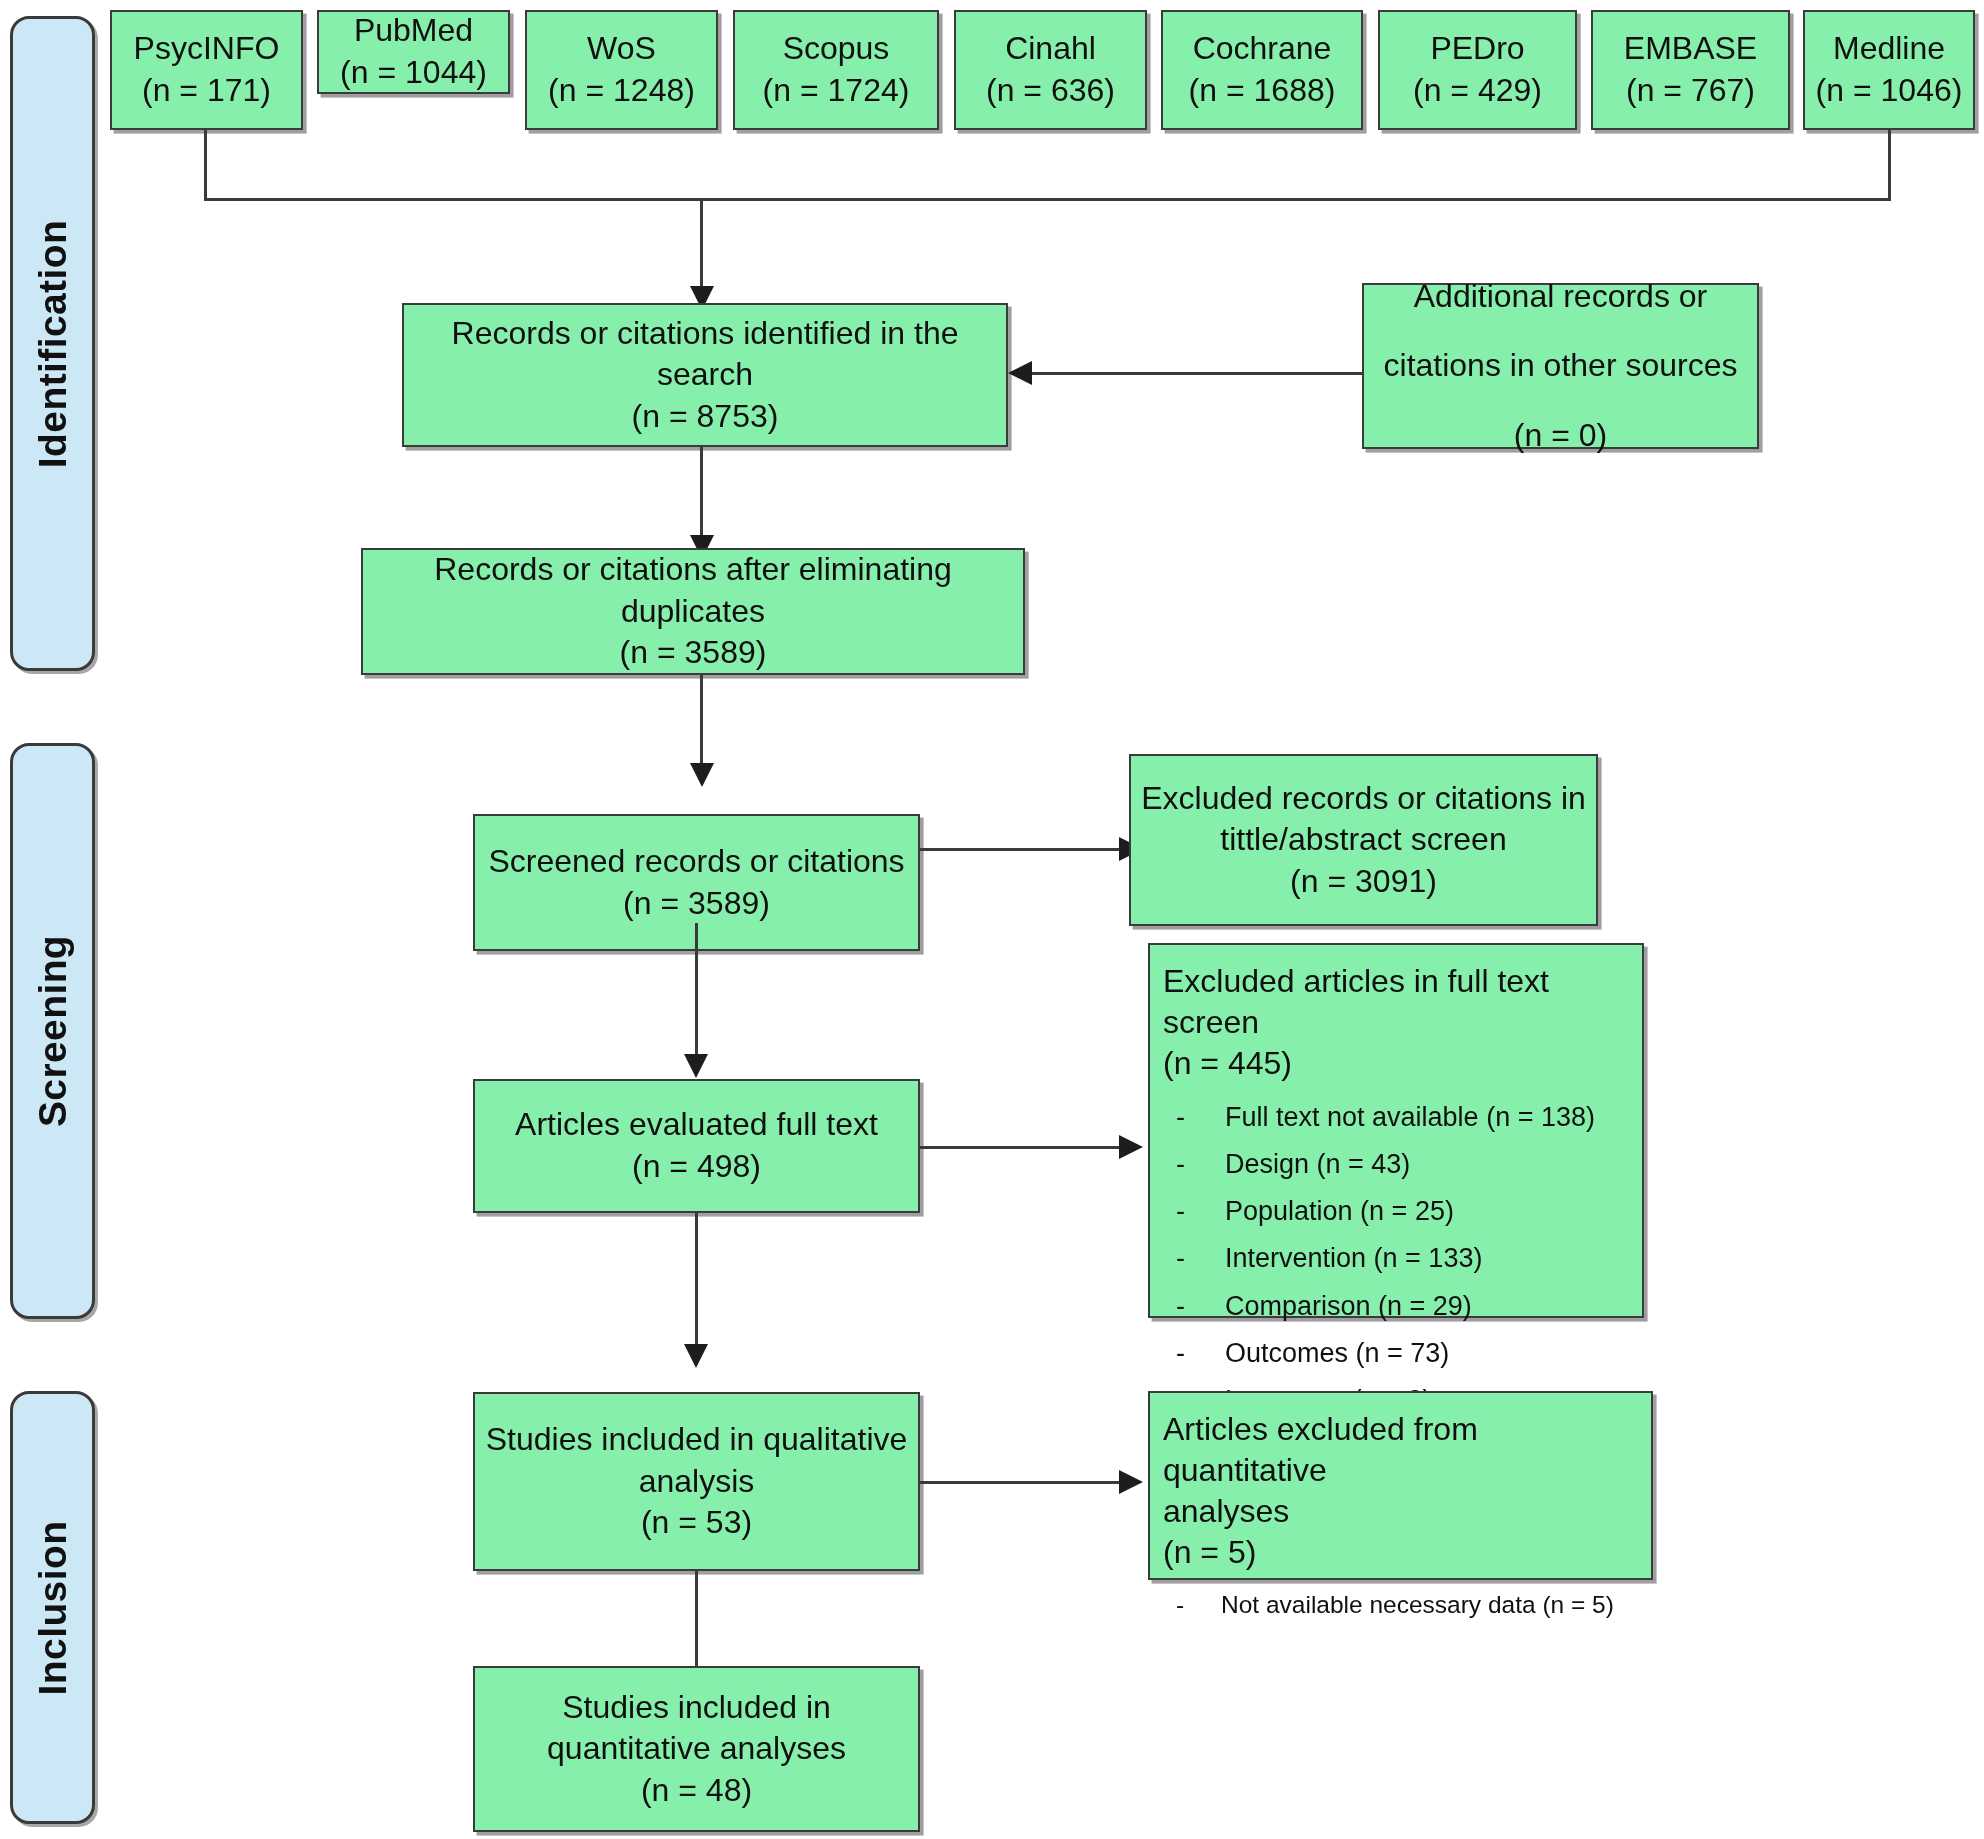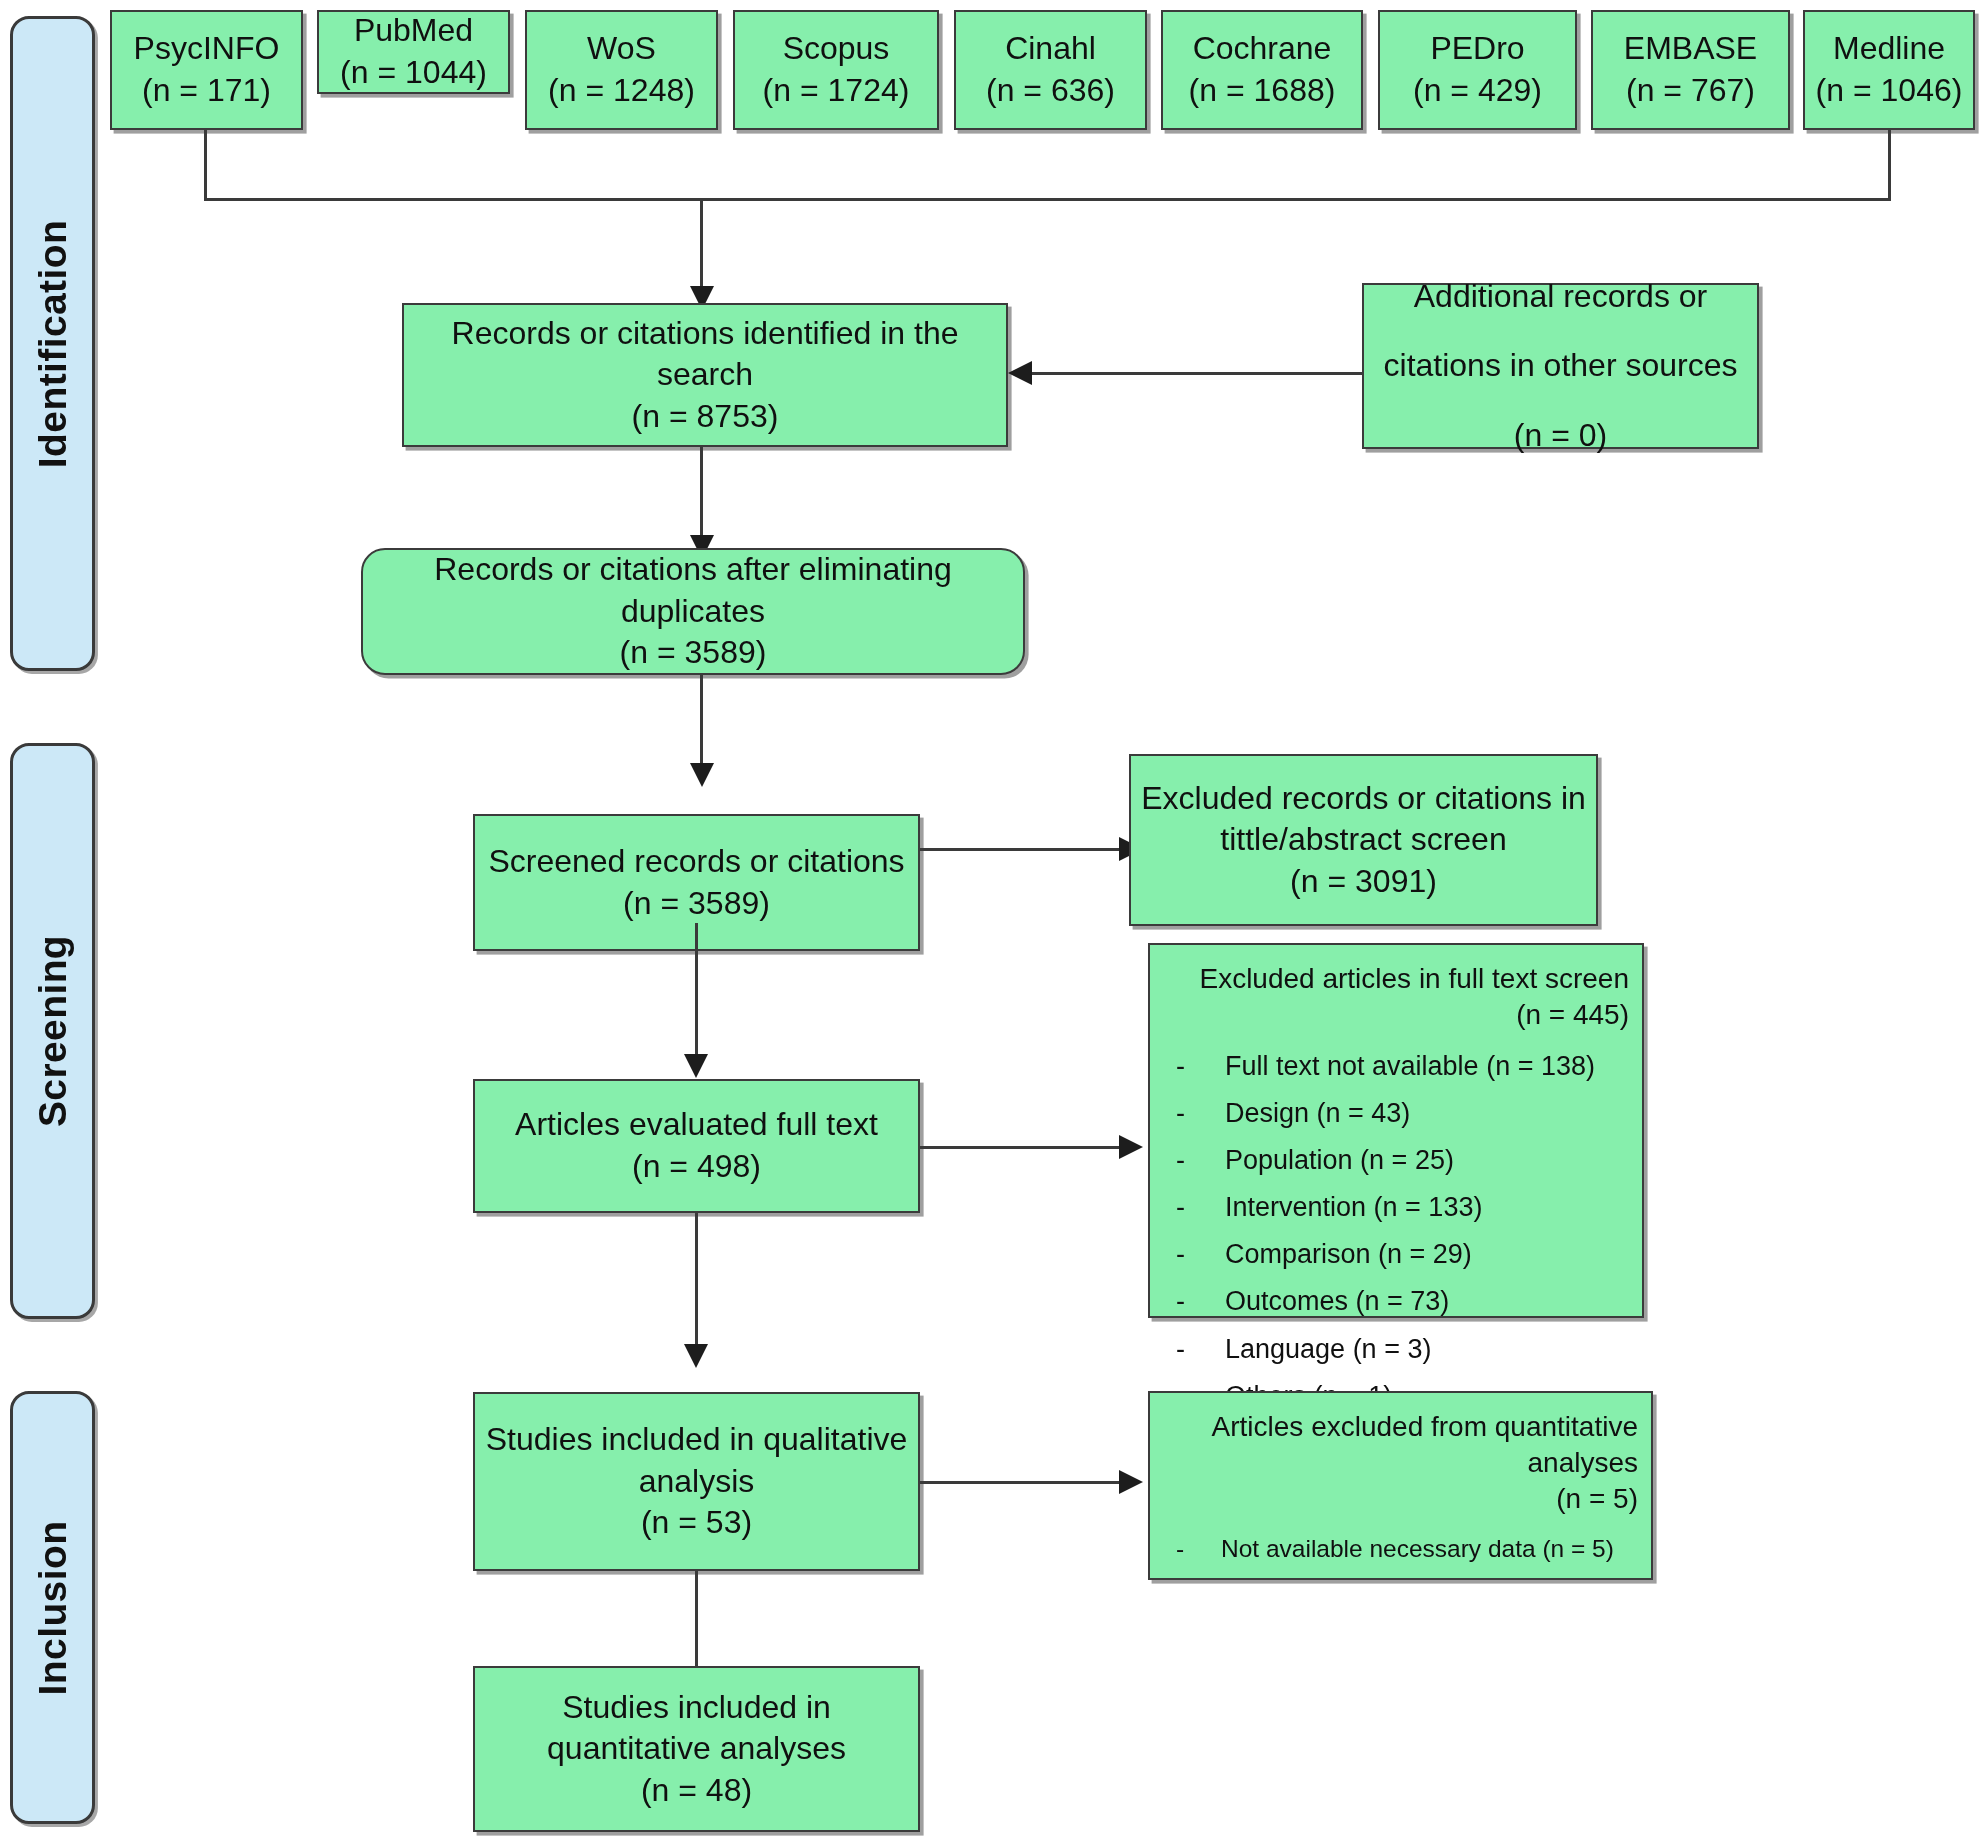--- a/index.html
+++ b/index.html
@@ -62,22 +62,22 @@
   
   .db-box { font-size: 32px; }
 
   
   .list-box {
     align-items: stretch;
     justify-content: flex-start;
     padding: 16px 13px 10px 13px;
   }
   .list-box .head {
-    text-align: right;
-    font-size: 28px;
+    text-align: left;
+    font-size: 32px;
     line-height: 1.28;
   }
   .list-box ul {
     list-style: none;
     margin: 4.3px 0 0 0;
     padding: 0;
   }
   .list-box li {
     display: flex;
     align-items: baseline;
@@ -197,21 +197,21 @@
     <span class="line">citations in other sources</span>
     <span class="line">(n = 0)</span>
   </div>
 
   <div class="hline" style="left:1032px; top:372px; width:331px;"></div>
   <div class="arrow-left" style="left:1008px; top:361px;"></div>
 
   <div class="vline" style="left:700px; top:447px; height:98px;"></div>
   <div class="arrow-down" style="left:690px; top:535px;"></div>
 
-  <div class="box" style="left:361px; top:548px; width:664px; height:127px;border-radius:24px;">
+  <div class="box" style="left:361px; top:548px; width:664px; height:127px;">
     <span class="line">Records or citations after eliminating duplicates</span>
     <span class="line">(n = 3589)</span>
   </div>
 
   <div class="vline" style="left:700px; top:675px; height:98px;"></div>
   <div class="arrow-down" style="left:690px; top:763px;"></div>
 
   <div class="box" style="left:473px; top:814px; width:447px; height:137px;">
     <span class="line">Screened records or citations</span>
     <span class="line">(n = 3589)</span>

